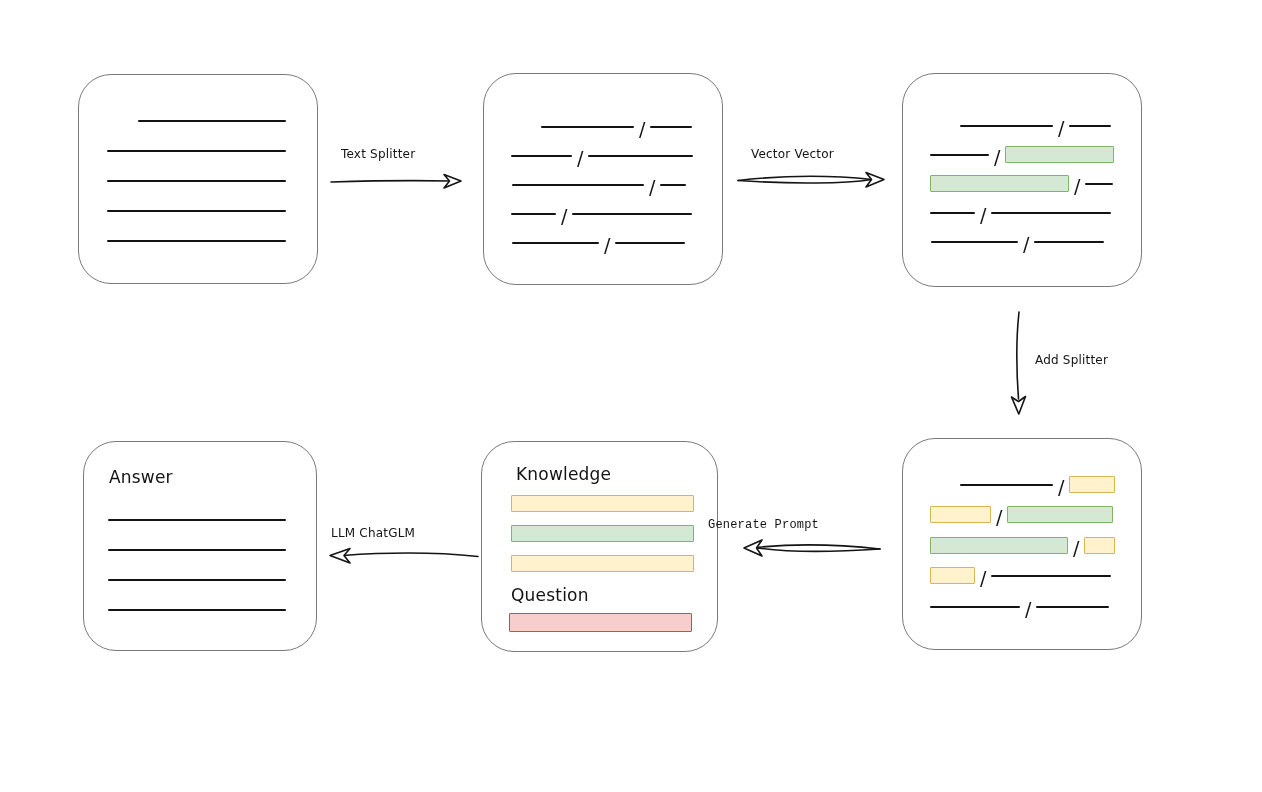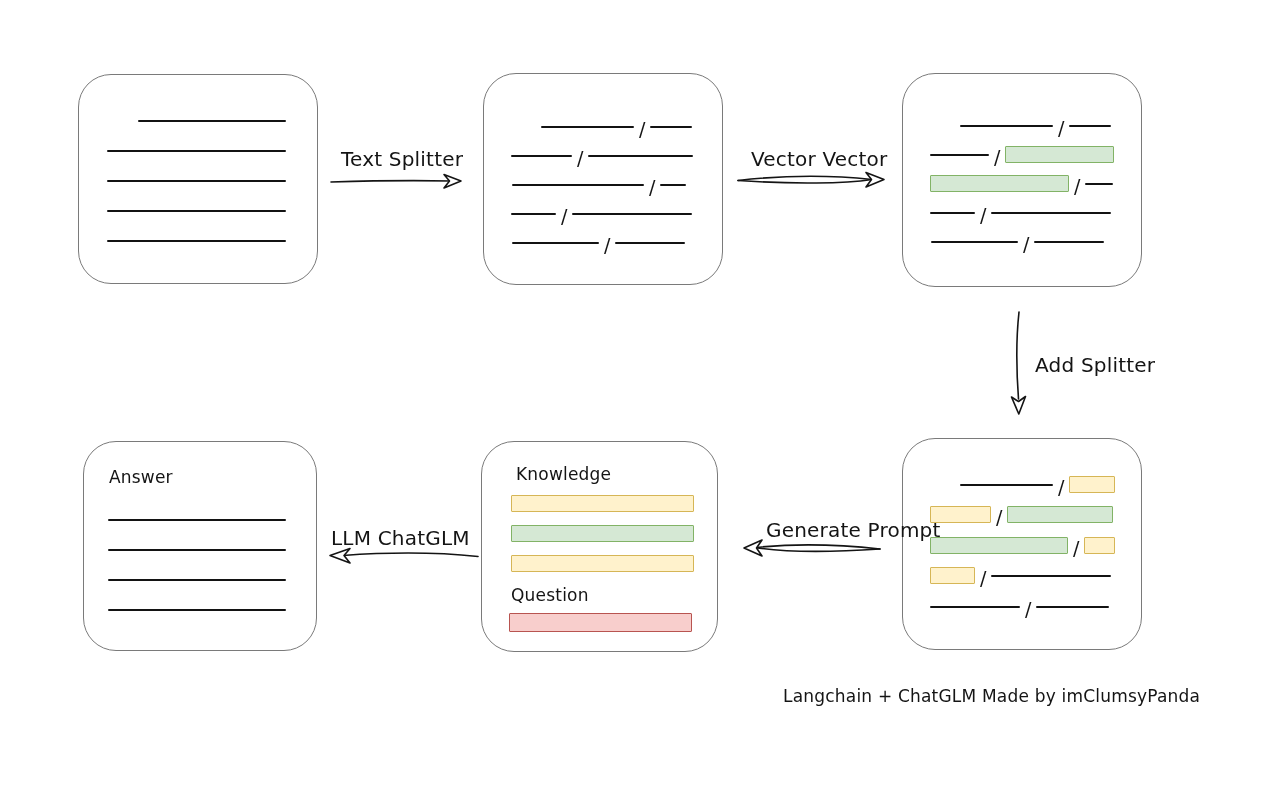--- a/index.html
+++ b/index.html
@@ -38,25 +38,25 @@
   .knowledge-title{left:34px;top:22px;}
   .question-title{left:29px;top:143px;}
   .answer-title{left:25px;top:25px;}
 
   .bars{position:absolute;}
   .knowledge-bars{left:29px;top:53px;}
   .question-bars{left:27px;top:171px;}
   .pbar{width:183px;height:17px;border:1.5px solid;box-sizing:border-box;border-radius:1px;margin-bottom:13px;}
   .question-bars .pbar{height:19px;}
 
-  .arrow-label{position:absolute;font-size:20px;letter-spacing:0.2px;white-space:nowrap;}
+  .arrow-label{position:absolute;font-size:12px;letter-spacing:0.2px;white-space:nowrap;}
   .lbl-text-splitter{left:341px;top:147px;}
   .lbl-vector-search{left:751px;top:147px;}
   .lbl-add-context{left:1035px;top:353px;}
-  .lbl-generate-prompt{left:766px;top:518px;}
+  .lbl-generate-prompt{left:708px;top:518px;font-family:Liberation Mono, monospace;}
   .lbl-llm-response{left:331px;top:526px;}
   .caption{position:absolute;left:783px;top:686px;font-size:17px;letter-spacing:0.2px;white-space:nowrap;}
 </style>
 </head>
 <body>
 
 <div class="canvas">
 
   <svg class="overlay" viewBox="0 0 1262 792">
     <g stroke="#141414" stroke-width="1.6" fill="none" stroke-linecap="round" stroke-linejoin="round">
@@ -207,15 +207,14 @@
         <div class="hline" style="margin-left: 0px; width: 178px;"></div>
       </div>
   </div>
 
   <div class="arrow-label lbl-text-splitter">Text Splitter</div>
   <div class="arrow-label lbl-vector-search">Vector Vector</div>
   <div class="arrow-label lbl-add-context">Add Splitter</div>
   <div class="arrow-label lbl-generate-prompt">Generate Prompt</div>
   <div class="arrow-label lbl-llm-response">LLM ChatGLM</div>
 
-  <div class="caption">Langchain + ChatGLM Made by imClumsyPanda</div>
 
 </div>
 
 </body></html>

